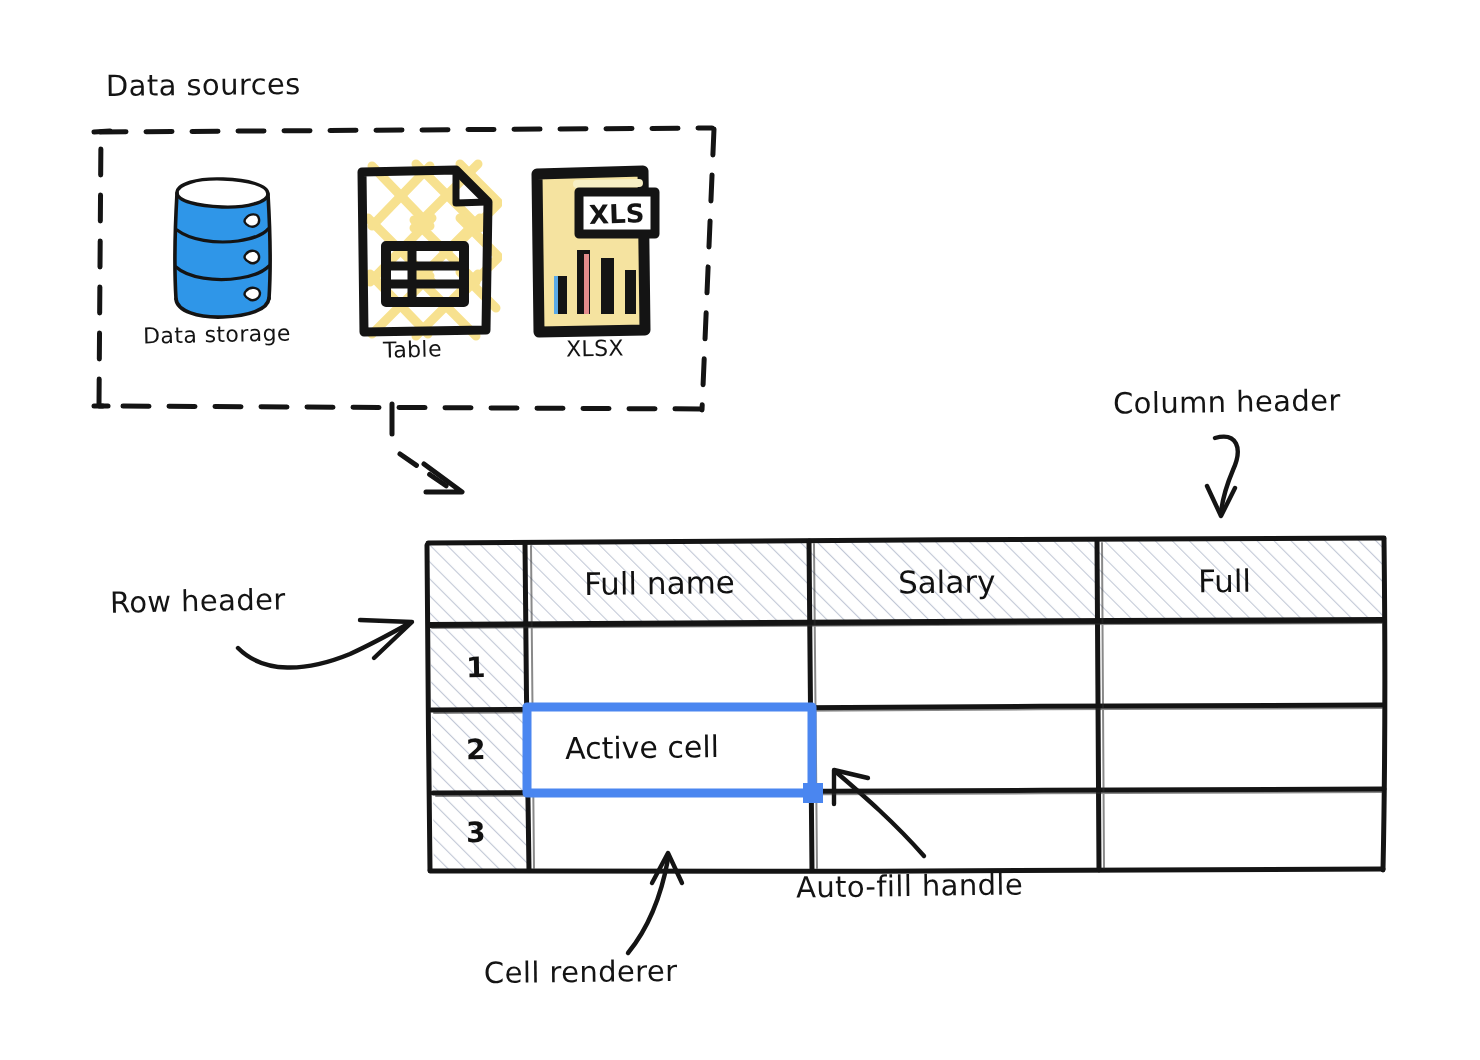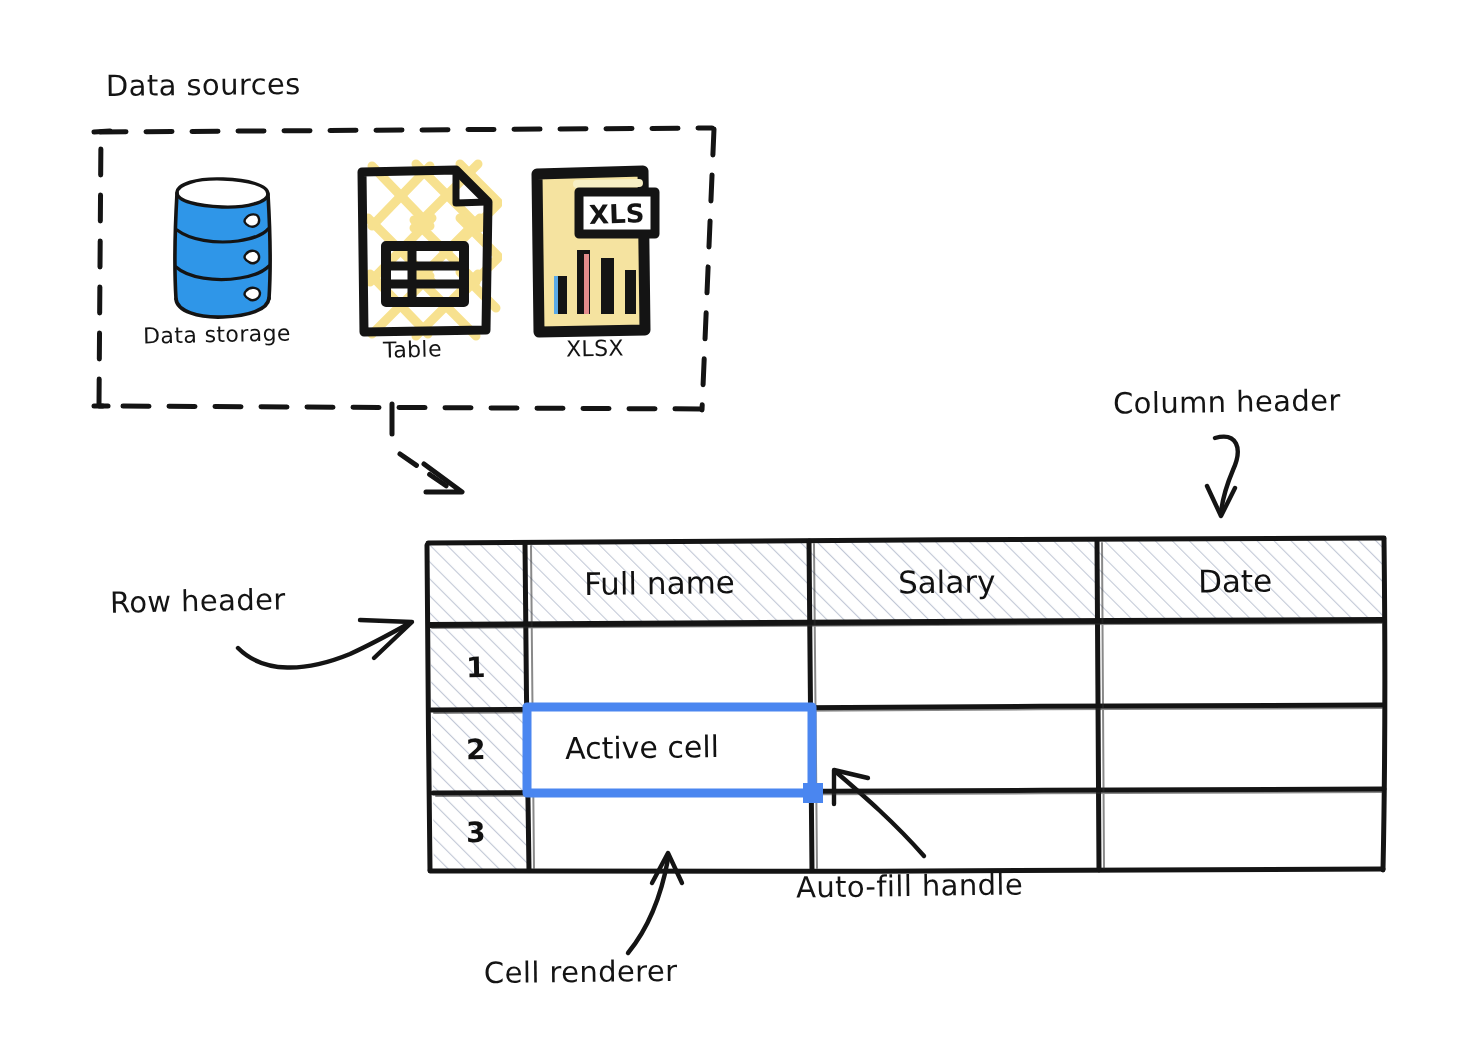--- a/index.html
+++ b/index.html
@@ -284,21 +284,21 @@
         <rect x="119" y="183" width="285" height="86" fill="#ffffff"></rect>
         <rect x="119" y="183" width="285" height="86" fill="none" stroke="#4a86f0" stroke-width="9" stroke-linejoin="round"></rect>
       </g>
 
       <rect x="395" y="259" width="20" height="20" fill="#4a86f0"></rect>
     </svg>
 
     
     <div class="cell-text col-head-text" style="left:176px; top:41px;">Full name</div>
     <div class="cell-text col-head-text" style="left:490px; top:40px;">Salary</div>
-    <div class="cell-text col-head-text" style="left:790px; top:39px;">Date</div>
+    <div class="cell-text col-head-text" style="left:790px; top:39px;">Full</div>
 
     
     <div class="cell-text row-num-text" style="left:58px; top:127px;">1</div>
     <div class="cell-text row-num-text" style="left:58px; top:209px;">2</div>
     <div class="cell-text row-num-text" style="left:58px; top:292px;">3</div>
 
     
     <div class="cell-text" id="active-cell-text" style="left:157px; top:206px;">Active cell</div>
   </div>
 

